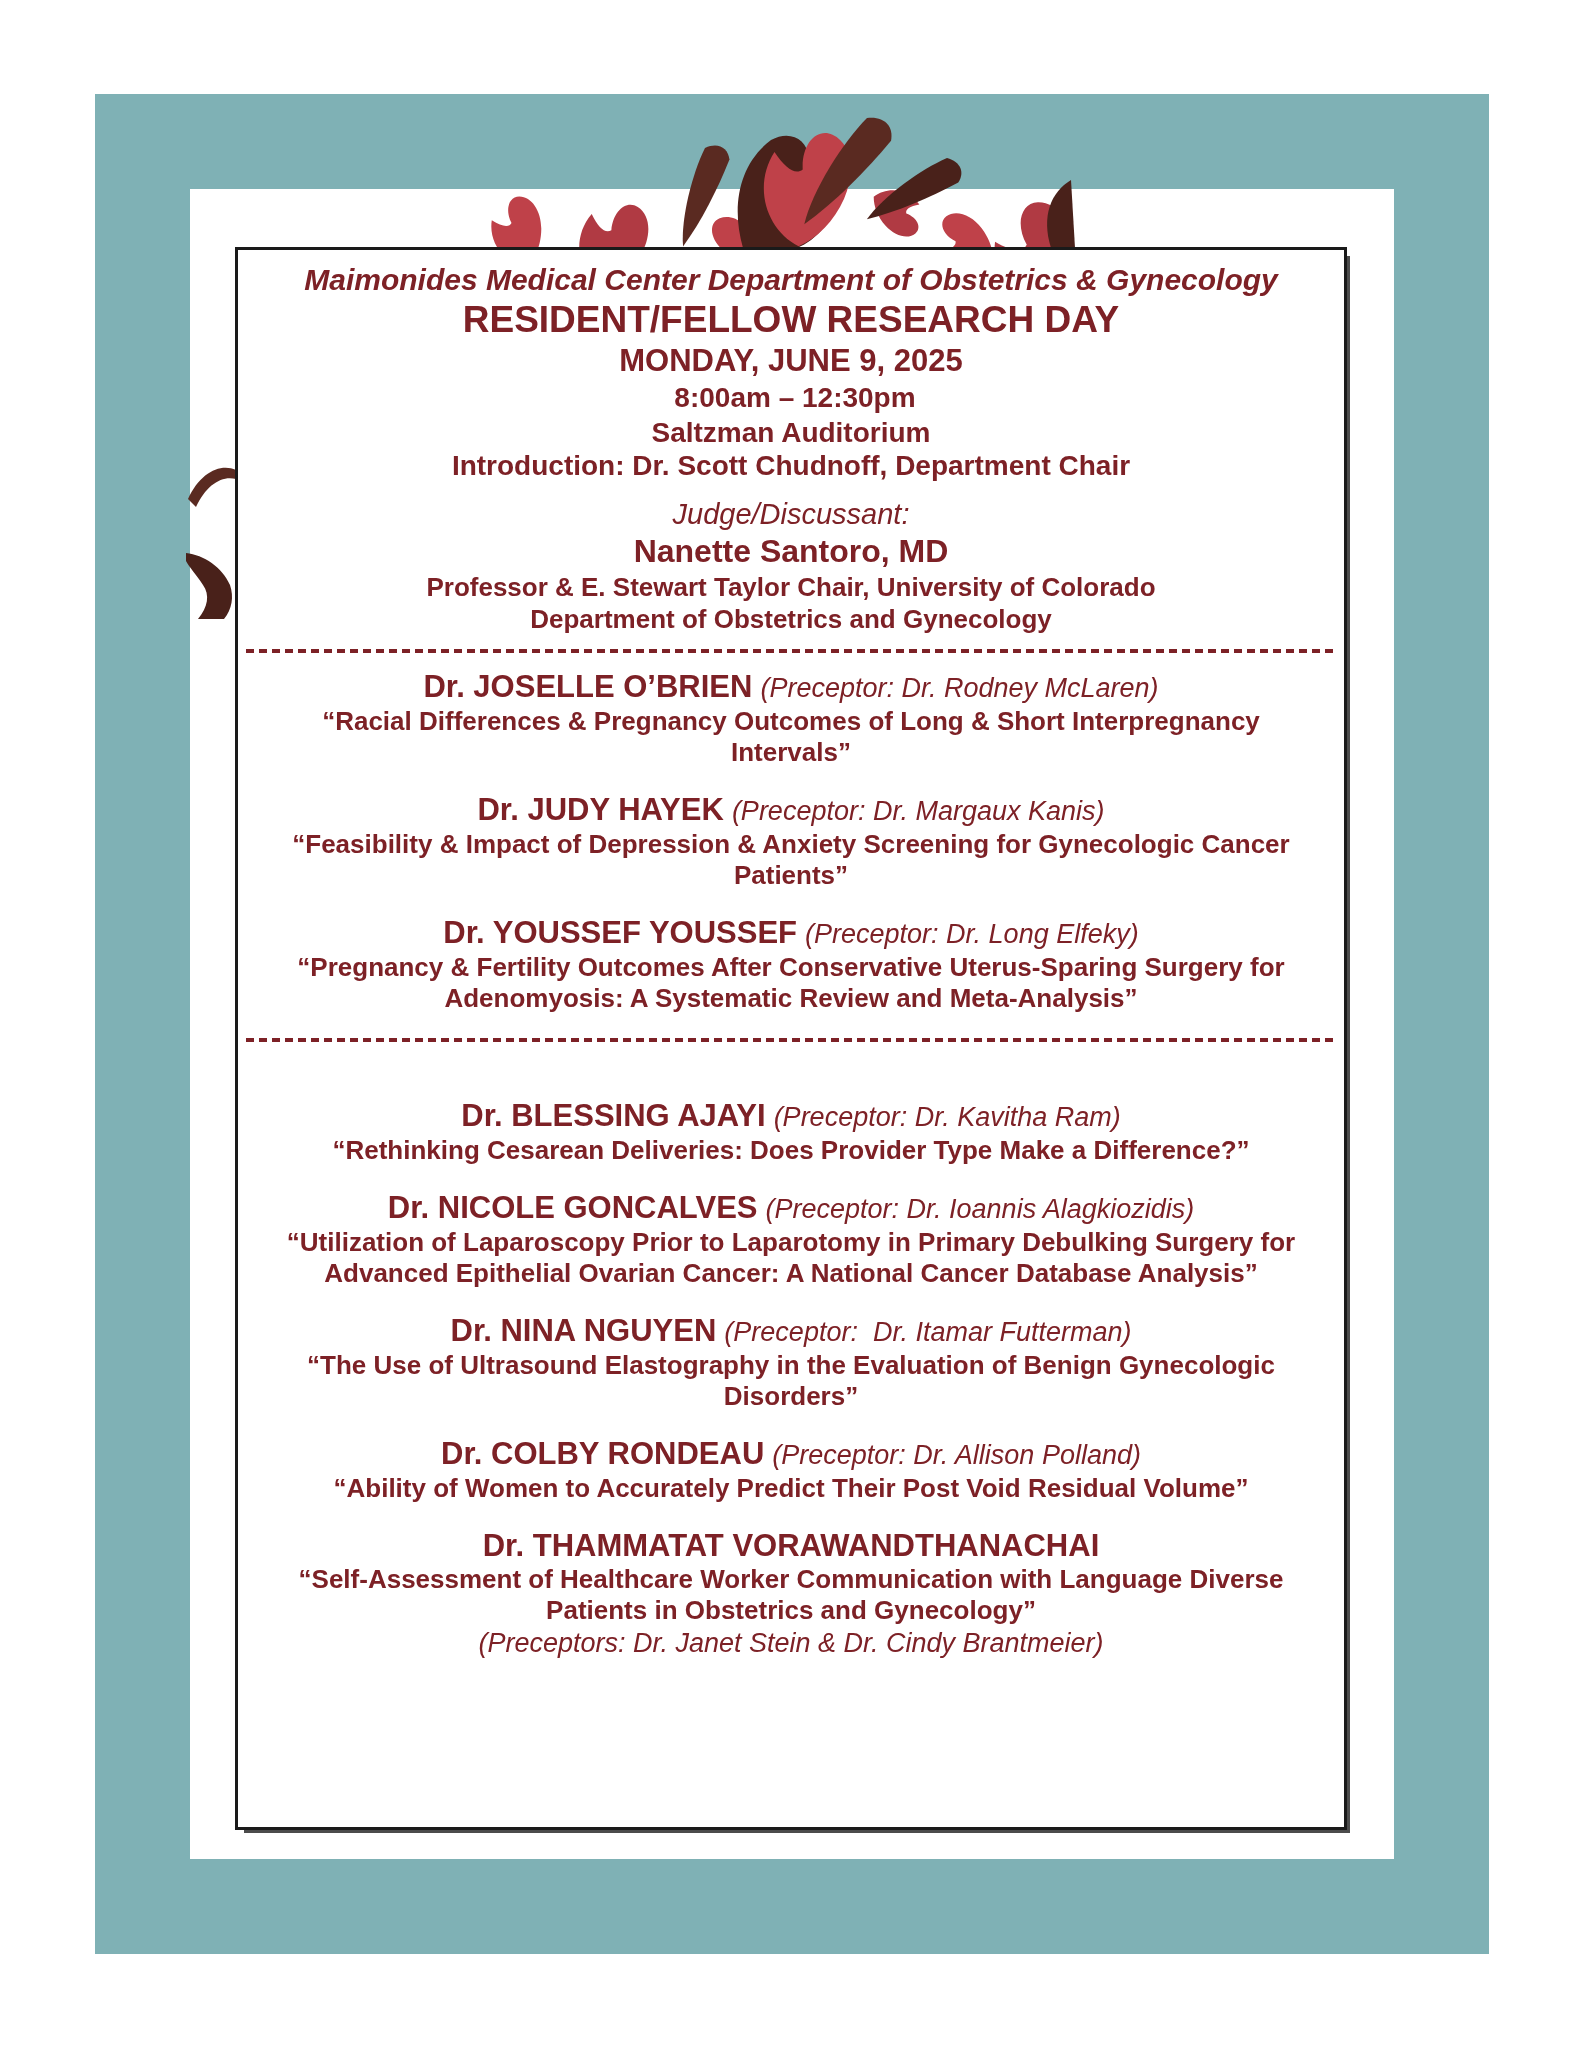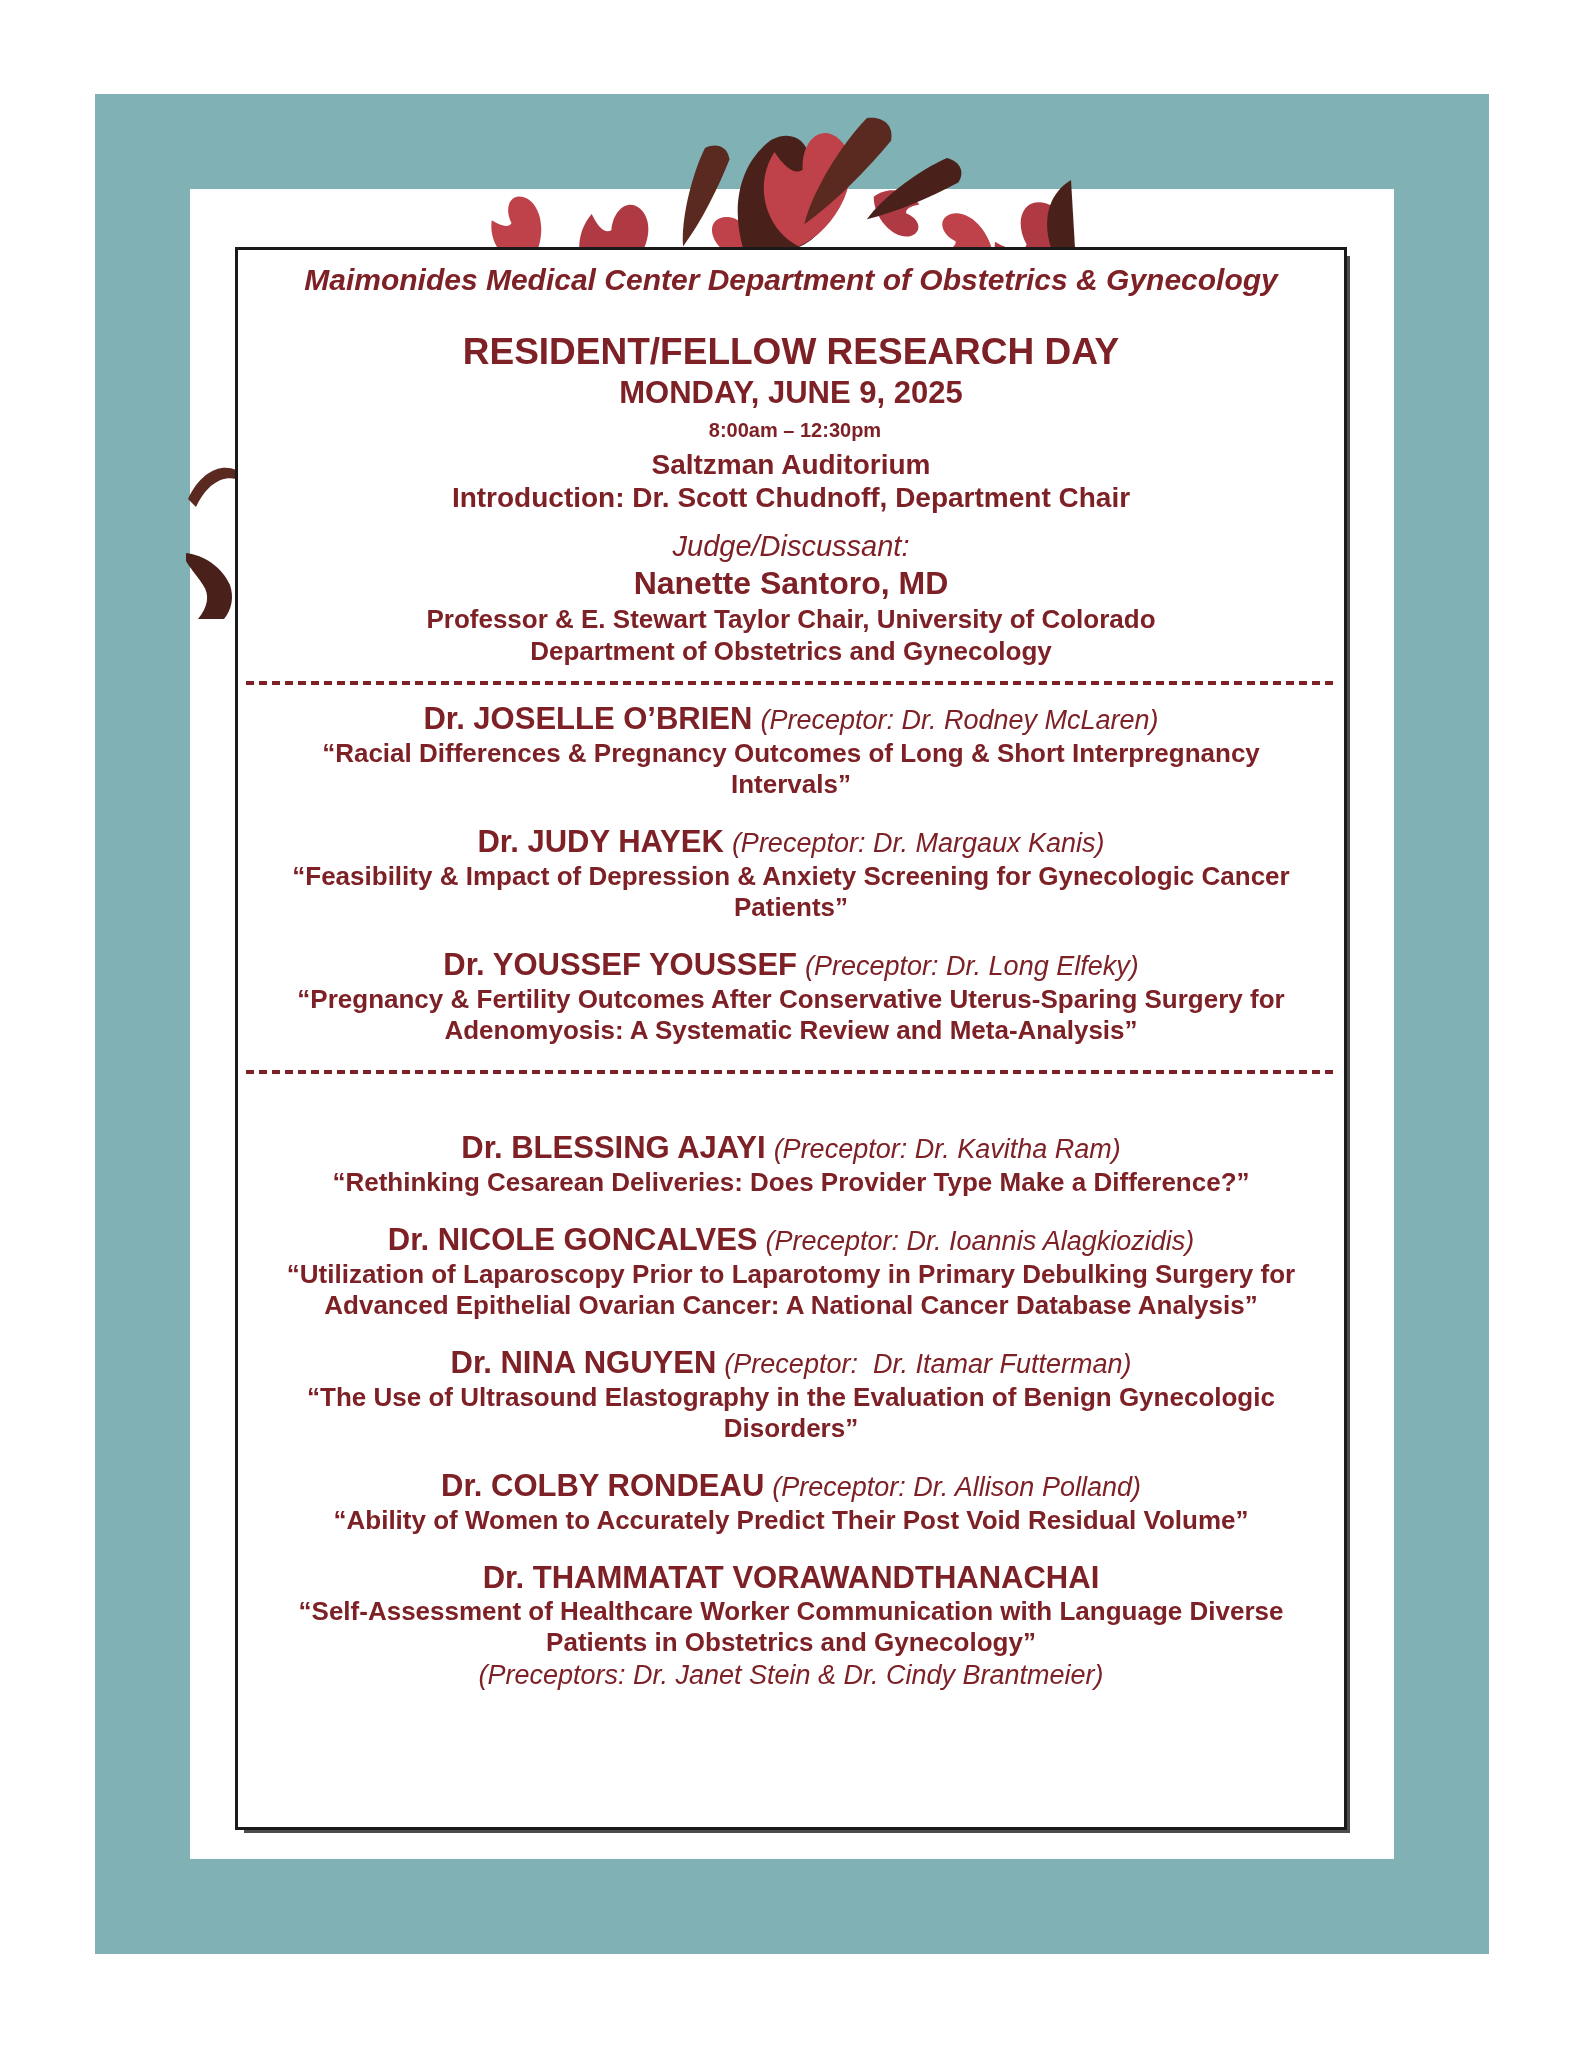--- a/index.html
+++ b/index.html
@@ -18,23 +18,23 @@
   }
   .flowers-top{position:absolute; left:455px; top:88px; width:620px; height:160px; z-index:2; overflow:visible;}
   .flower-curl{position:absolute; left:186px; top:455px; width:52px; height:165px; z-index:2;}
   .doc-box{
     position:absolute; left:235px; top:247px; width:1112px; height:1583px;
     background:#fff; border:3px solid var(--boxborder);
     box-shadow:6px 6px 0 -3px rgba(45,45,45,.85);
     z-index:3; text-align:center; padding-top:12px;
   }
   .org-line{font-size:30px; line-height:36px; font-weight:700; font-style:italic;}
-  .event-title{font-size:37px; line-height:44px; font-weight:700;margin-top:32px;}
+  .event-title{font-size:37px; line-height:44px; font-weight:700;}
   .date-line{font-size:31px; line-height:38px; font-weight:700;}
-  .time-line{font-size:20px; line-height:36px; font-weight:700;padding-left:8px;}
+  .time-line{font-size:28px; line-height:36px; font-weight:700;padding-left:8px;}
   .venue-line{font-size:28px; line-height:33px; font-weight:700;}
   .intro-line{font-size:28px; line-height:34px; font-weight:700;}
   .judge-label{font-size:29px; line-height:34px; font-style:italic; margin-top:14px;}
   .judge-name{font-size:32px; line-height:40px; font-weight:700;}
   .judge-pos{font-size:26px; line-height:33px; font-weight:700;}
   .judge-dept{font-size:26px; line-height:31px; font-weight:700;}
   .dashed{
     height:4px; margin:14px 8px 0 8px;
     background-image:repeating-linear-gradient(to right, var(--ink) 0, var(--ink) 8px, transparent 8px, transparent 13px);
   }

